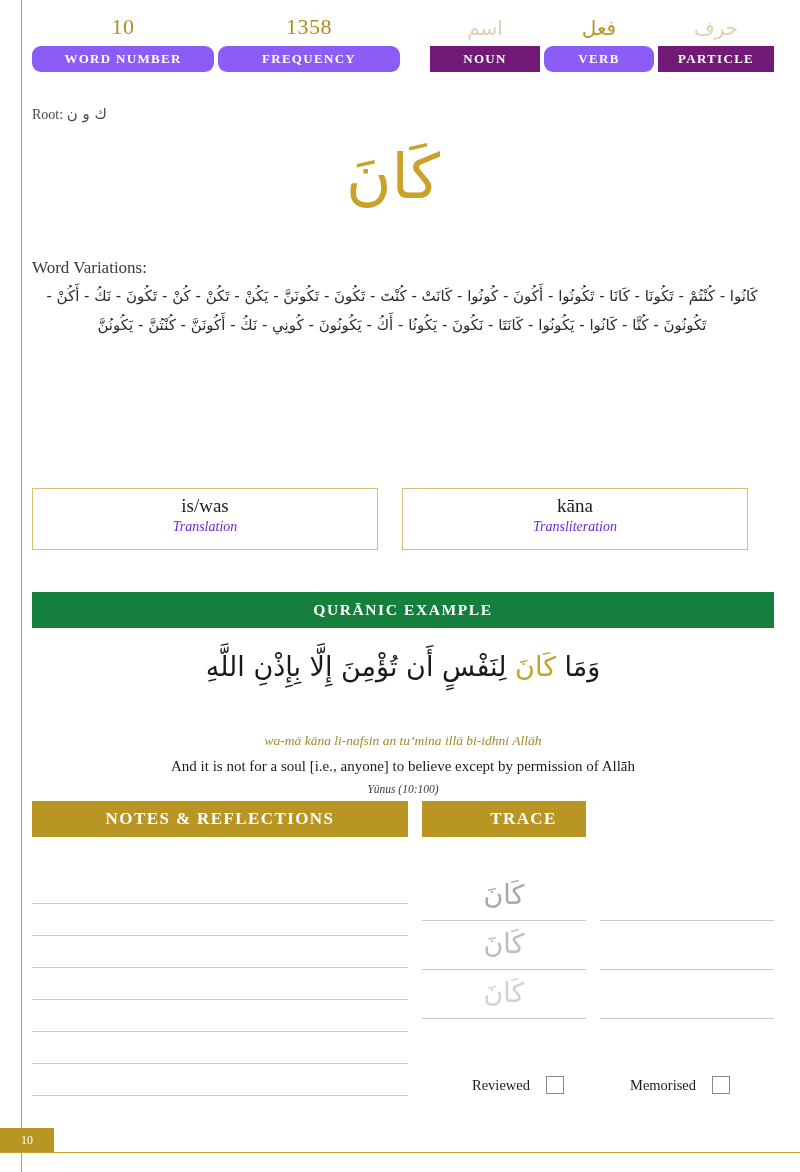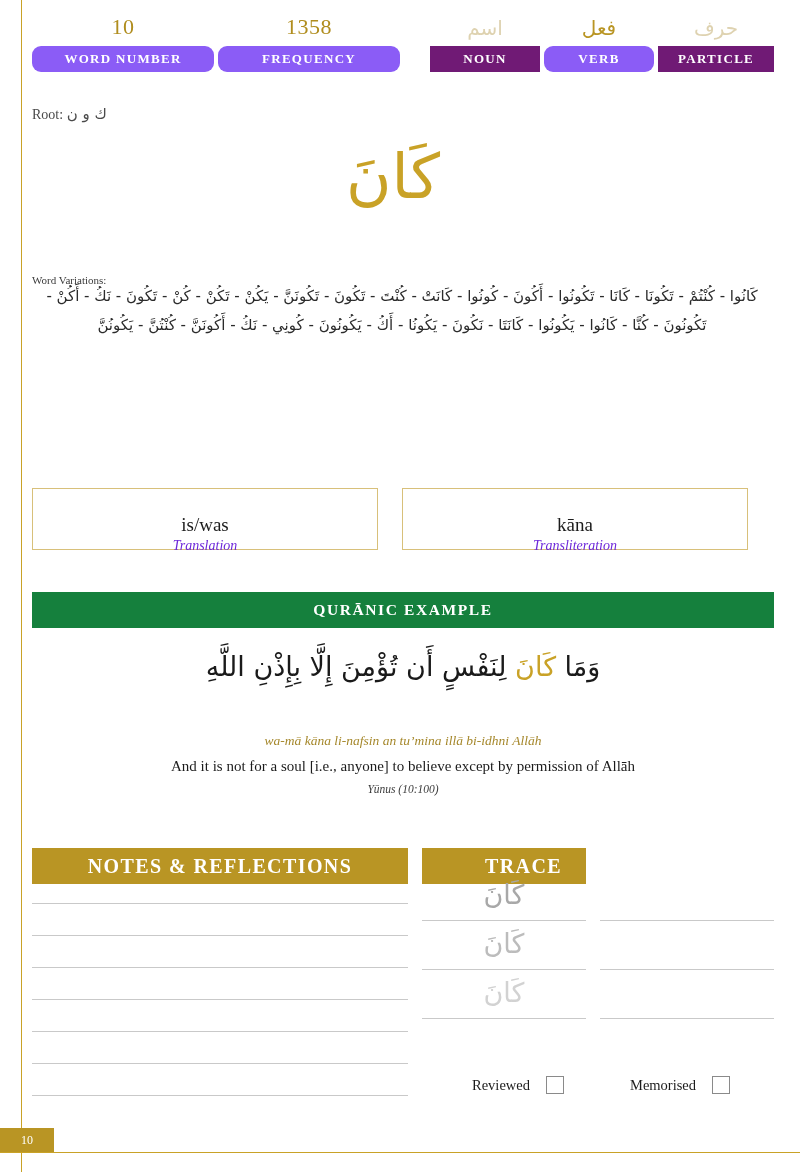--- a/index.html
+++ b/index.html
@@ -94,22 +94,22 @@
     font-family: "DejaVu Sans", sans-serif;
     font-size: 62px;
     color: #c9a227;
     direction: rtl;
     line-height: 1.25;
   }
 
   
   .wv-title {
     position: absolute;
-    left: 10px; top: 274px;
-    font-size: 11px;
+    left: 10px; top: 258px;
+    font-size: 17px;
     color: #3a3a3a;
   }
   .wv-body {
     position: absolute;
     left: 10px; top: 282px;
     width: 740px;
     direction: rtl;
     text-align: center;
     font-family: "DejaVu Sans", sans-serif;
     font-size: 15px;
@@ -120,21 +120,21 @@
   
   .tbox {
     position: absolute;
     top: 488px;
     height: 62px;
     border: 1px solid #d8c07a;
     background: #ffffff;
     text-align: center;
   }
   .tbox .val {
-    margin-top: 25px;
+    margin-top: 6px;
     font-size: 19px;
     color: #1c1c1c;
     font-family: "Liberation Serif", serif;
   }
   .tbox .cap {
     margin-top: 2px;
     font-size: 14px;
     font-style: italic;
     color: #6d28d9;
     font-family: "Liberation Serif", serif;
@@ -190,27 +190,27 @@
     width: 742px;
     text-align: center;
     font-size: 11.5px;
     font-style: italic;
     color: #3a3a3a;
   }
 
   
   .sbar {
     position: absolute;
-    top: 848px;
+    top: 801px;
     height: 36px;
     background: #b99524;
     color: #ffffff;
     text-align: center;
     line-height: 36px;
-    font-size: 20px;
+    font-size: 17px;
     letter-spacing: 1.4px;
     font-weight: bold;
     font-variant: small-caps;
     font-family: "Liberation Serif", serif;
   }
 
   
   .notes {
     position: absolute;
     left: 10px; top: 872px;

